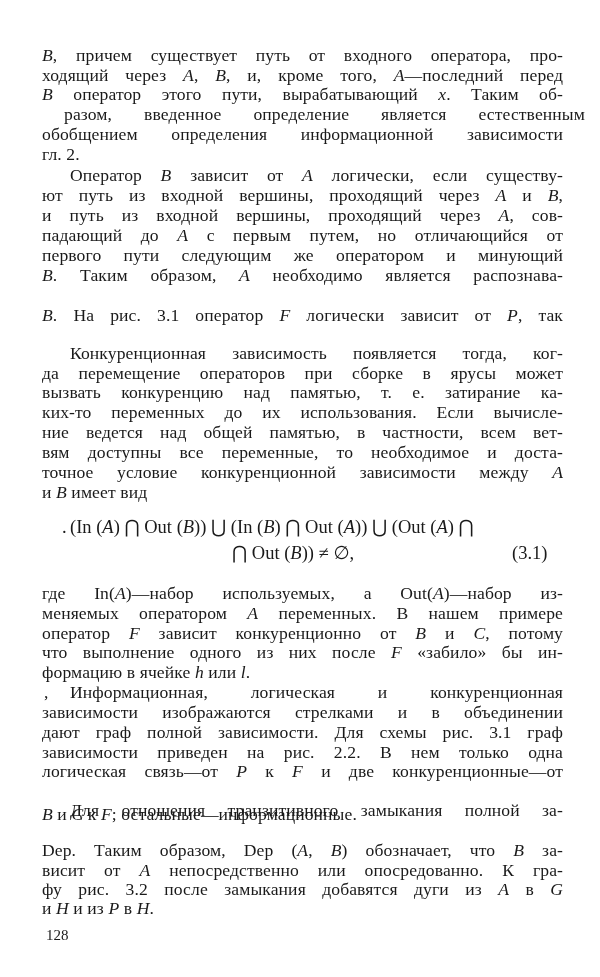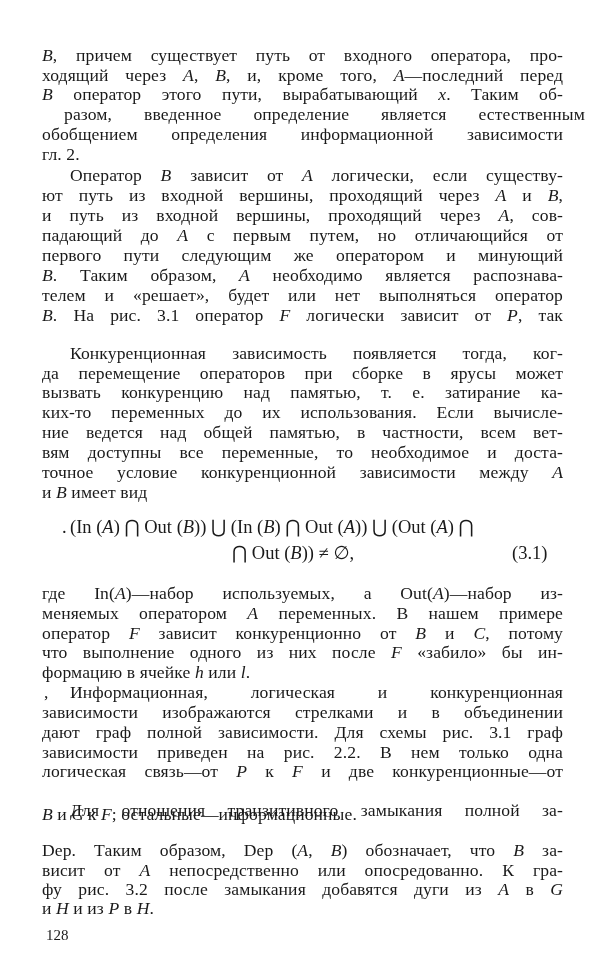--- a/index.html
+++ b/index.html
@@ -24,21 +24,20 @@
     <div class="line" style="top: 84px; height: 20px; line-height: 20px; font-size: 17.6px; left: 42px; width: 521px;"><i>B</i> оператор этого пути, вырабатывающий <i>x</i>. Таким об-</div>
     <div class="line" style="top: 104px; height: 20px; line-height: 20px; font-size: 17.6px; left: 42px; width: 521px; margin-left: 22px;">разом, введенное определение является естественным</div>
     <div class="line" style="top: 124px; height: 20px; line-height: 20px; font-size: 17.6px; left: 42px; width: 521px;">обобщением определения информационной зависимости</div>
     <div class="line last" style="top: 144px; height: 20px; line-height: 20px; font-size: 17.6px; left: 42px; width: 521px;">гл. 2.</div>
     <div class="line indent" style="top: 165px; height: 20px; line-height: 20px; font-size: 17.6px; left: 70px; width: 493px;">Оператор <i>B</i> зависит от <i>A</i> логически, если существу-</div>
     <div class="line" style="top: 185px; height: 20px; line-height: 20px; font-size: 17.6px; left: 42px; width: 521px;">ют путь из входной вершины, проходящий через <i>A</i> и <i>B</i>,</div>
     <div class="line" style="top: 205px; height: 20px; line-height: 20px; font-size: 17.6px; left: 42px; width: 521px;">и путь из входной вершины, проходящий через <i>A</i>, сов-</div>
     <div class="line" style="top: 225px; height: 20px; line-height: 20px; font-size: 17.6px; left: 42px; width: 521px;">падающий до <i>A</i> с первым путем, но отличающийся от</div>
     <div class="line" style="top: 245px; height: 20px; line-height: 20px; font-size: 17.6px; left: 42px; width: 521px;">первого пути следующим же оператором и минующий</div>
     <div class="line" style="top: 265px; height: 20px; line-height: 20px; font-size: 17.6px; left: 42px; width: 521px;"><i>B</i>. Таким образом, <i>A</i> необходимо является распознава-</div>
-    <div class="line" style="top: 285px; height: 20px; line-height: 20px; font-size: 17.6px; left: 42px; width: 521px;">телем и «решает», будет или нет выполняться оператор</div>
     <div class="line" style="top: 305px; height: 20px; line-height: 20px; font-size: 17.6px; left: 42px; width: 521px;"><i>B</i>. На рис. 3.1 оператор <i>F</i> логически зависит от <i>P</i>, так</div>
     <div class="line indent" style="top: 343px; height: 20px; line-height: 20px; font-size: 17.6px; left: 70px; width: 493px;">Конкуренционная зависимость появляется тогда, ког-</div>
     <div class="line" style="top: 363px; height: 20px; line-height: 20px; font-size: 17.6px; left: 42px; width: 521px;">да перемещение операторов при сборке в ярусы может</div>
     <div class="line" style="top: 382px; height: 20px; line-height: 20px; font-size: 17.6px; left: 42px; width: 521px;">вызвать конкуренцию над памятью, т. е. затирание ка-</div>
     <div class="line" style="top: 402px; height: 20px; line-height: 20px; font-size: 17.6px; left: 42px; width: 521px;">ких-то переменных до их использования. Если вычисле-</div>
     <div class="line" style="top: 422px; height: 20px; line-height: 20px; font-size: 17.6px; left: 42px; width: 521px;">ние ведется над общей памятью, в частности, всем вет-</div>
     <div class="line" style="top: 442px; height: 20px; line-height: 20px; font-size: 17.6px; left: 42px; width: 521px;">вям доступны все переменные, то необходимое и доста-</div>
     <div class="line" style="top: 462px; height: 20px; line-height: 20px; font-size: 17.6px; left: 42px; width: 521px;">точное условие конкуренционной зависимости между <i>A</i></div>
     <div class="line last" style="top: 482px; height: 20px; line-height: 20px; font-size: 17.6px; left: 42px; width: 521px;">и <i>B</i> имеет вид</div>
     <div class="line" style="top: 583px; height: 20px; line-height: 20px; font-size: 17.6px; left: 42px; width: 521px;">где In(<i>A</i>)—набор используемых, а Out(<i>A</i>)—набор из-</div>

